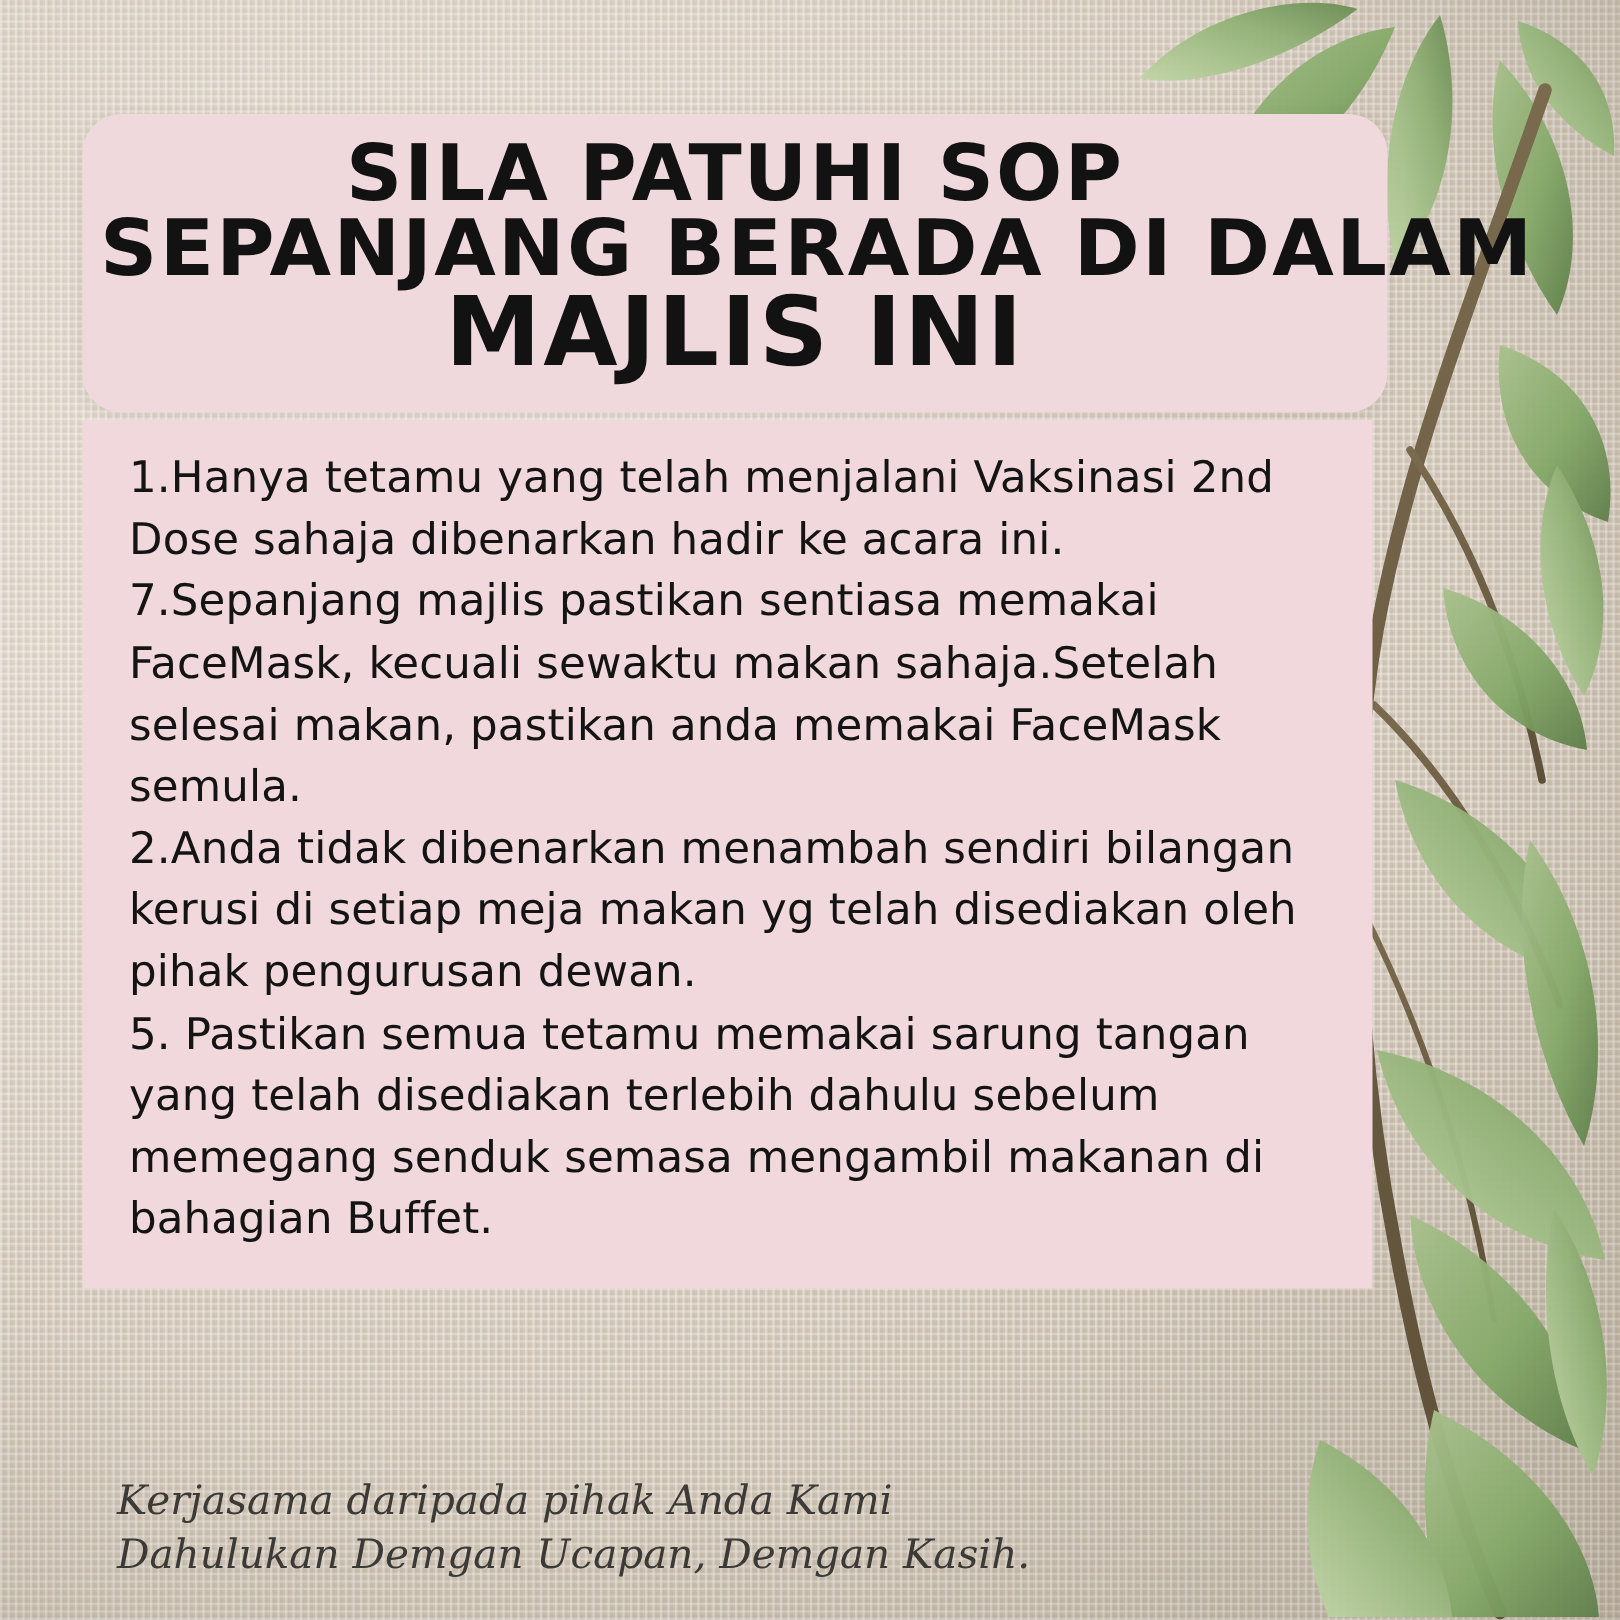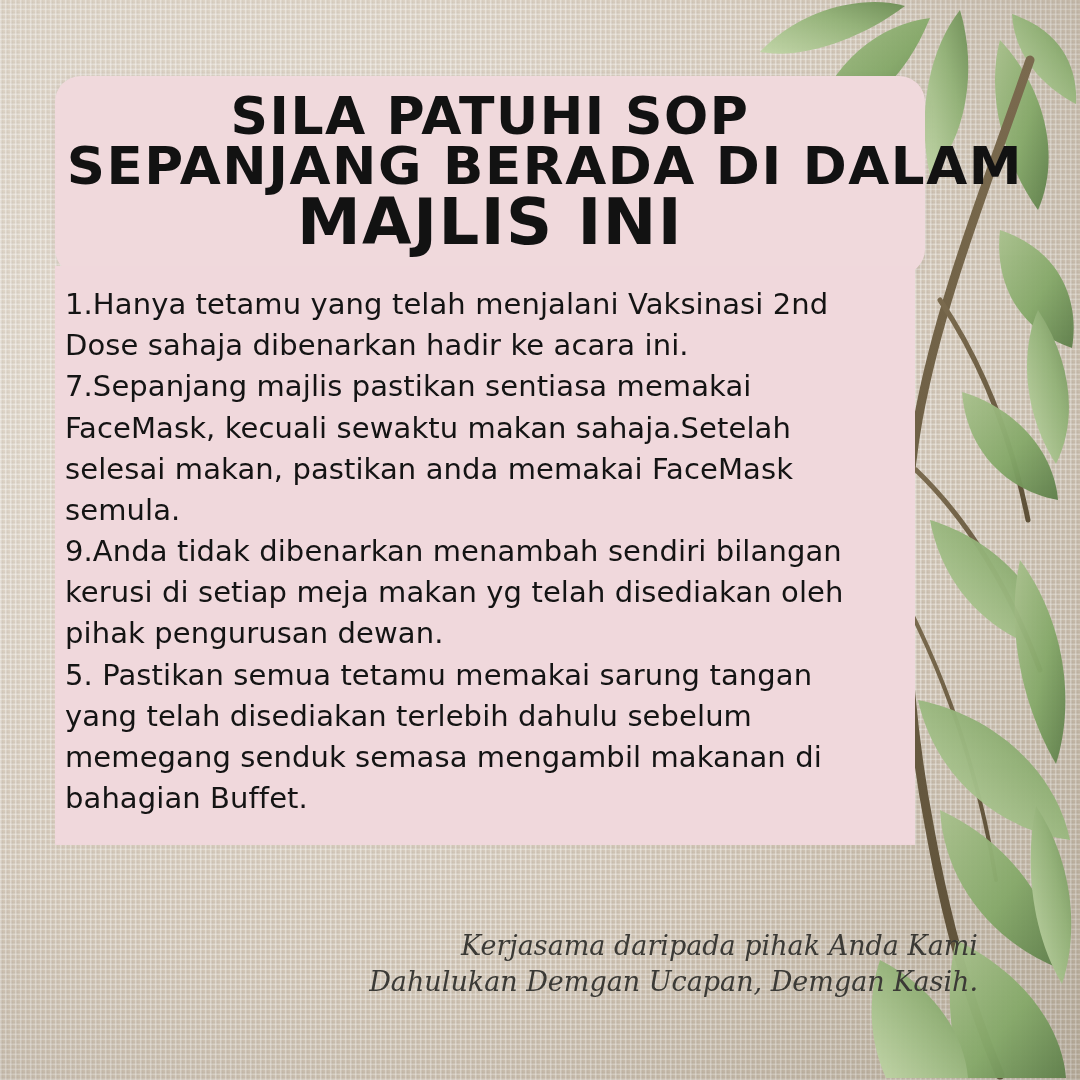--- a/index.html
+++ b/index.html
@@ -68,42 +68,41 @@
     white-space: nowrap;
   }
   .title-line.l1 { font-size: 52px; }
   .title-line.l2 { font-size: 52px; transform: scaleX(1.02); }
   .title-line.l3 { font-size: 64px; }
 
   
   .body-card {
     position: absolute;
     left: 55px;
-    top: 266px;
+    top: 280px;
     width: 860px;
     box-sizing: border-box;
-    padding: 18px 30px 26px 10px;
+    padding: 18px 30px 26px 31px;
     background: #f0d8dc;
   }
   .rule-line {
     color: #141414;
     font-family: "DejaVu Sans", sans-serif;
     font-size: 29px;
     line-height: 1.42;
     letter-spacing: 0.1px;
     margin: 0;
   }
 
   
   .closing {
     position: absolute;
     left: 78px;
-    top: 928px;
+    top: 983px;
     width: 900px;
-    text-align: right;
   }
   .closing-line {
     font-family: "DejaVu Serif", serif;
     font-style: italic;
     font-size: 27px;
     color: #3b3a36;
     line-height: 1.35;
     margin: 0;
   }
 </style>
@@ -168,21 +167,21 @@
 
   <div class="title-card">
     <div class="title-line l1">SILA PATUHI SOP</div>
     <div class="title-line l2">SEPANJANG BERADA DI DALAM</div>
     <div class="title-line l3">MAJLIS INI</div>
   </div>
 
   <div class="body-card">
     <p class="rule-line">1.Hanya tetamu yang telah menjalani Vaksinasi 2nd Dose sahaja dibenarkan hadir ke acara ini.</p>
     <p class="rule-line">7.Sepanjang majlis pastikan sentiasa memakai FaceMask, kecuali sewaktu makan sahaja.Setelah selesai makan, pastikan anda memakai FaceMask semula.</p>
-    <p class="rule-line">9.Anda tidak dibenarkan menambah sendiri bilangan kerusi di setiap meja makan yg telah disediakan oleh pihak pengurusan dewan.</p>
+    <p class="rule-line">2.Anda tidak dibenarkan menambah sendiri bilangan kerusi di setiap meja makan yg telah disediakan oleh pihak pengurusan dewan.</p>
     <p class="rule-line">5. Pastikan semua tetamu memakai sarung tangan yang telah disediakan terlebih dahulu sebelum memegang senduk semasa mengambil makanan di bahagian Buffet.</p>
   </div>
 
   <div class="closing">
     <p class="closing-line">Kerjasama daripada pihak Anda Kami</p>
     <p class="closing-line">Dahulukan Demgan Ucapan, Demgan Kasih.</p>
   </div>
 
 </div>
 

